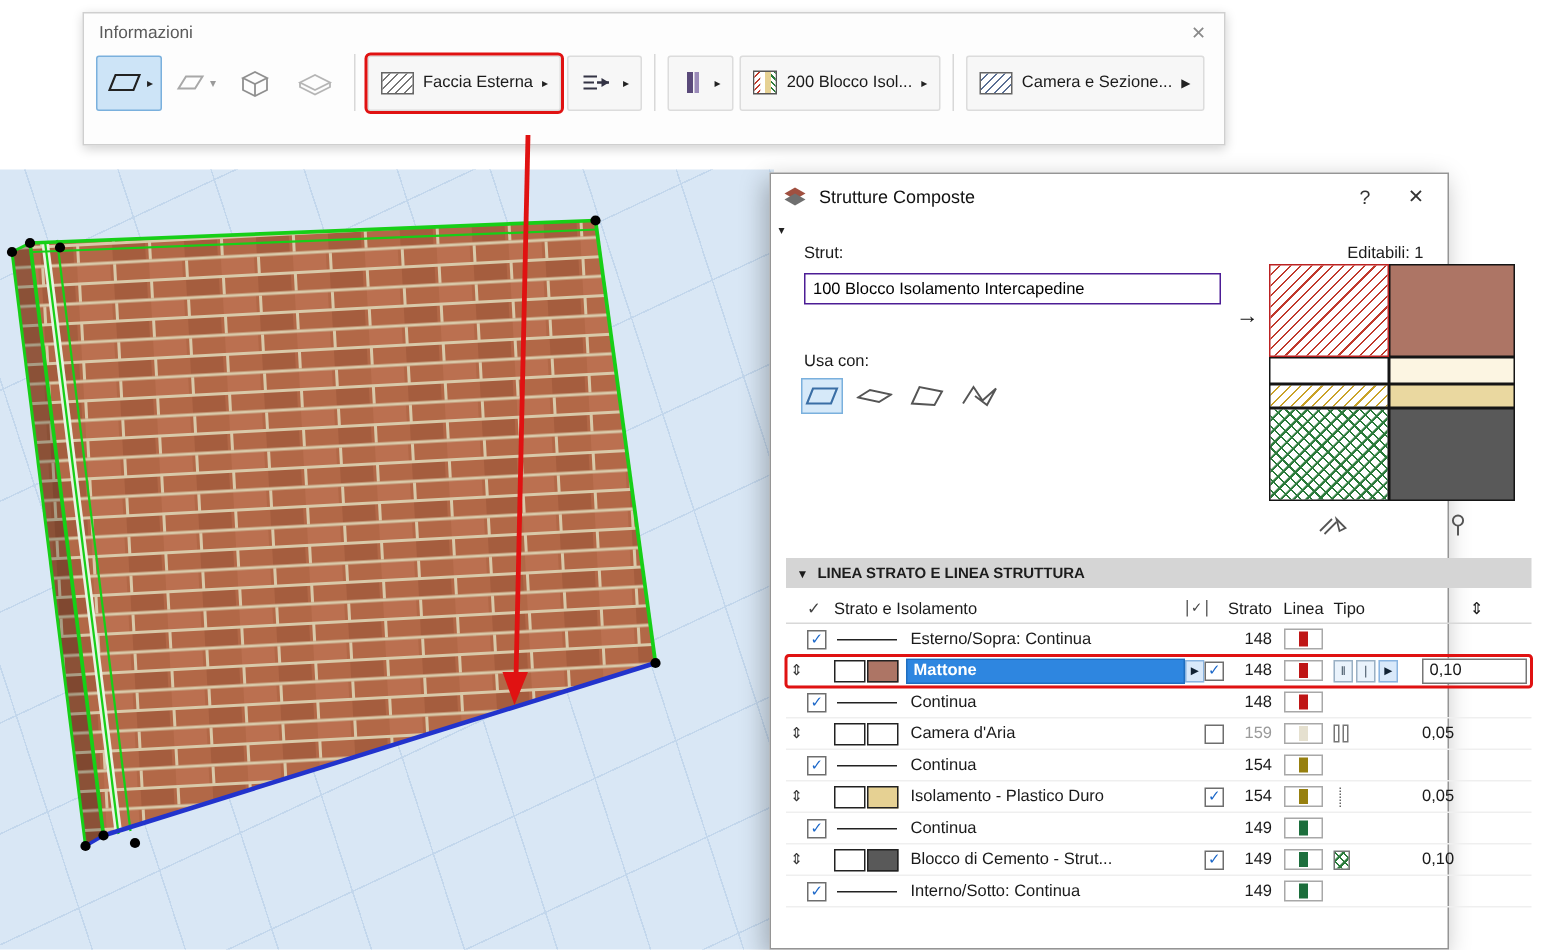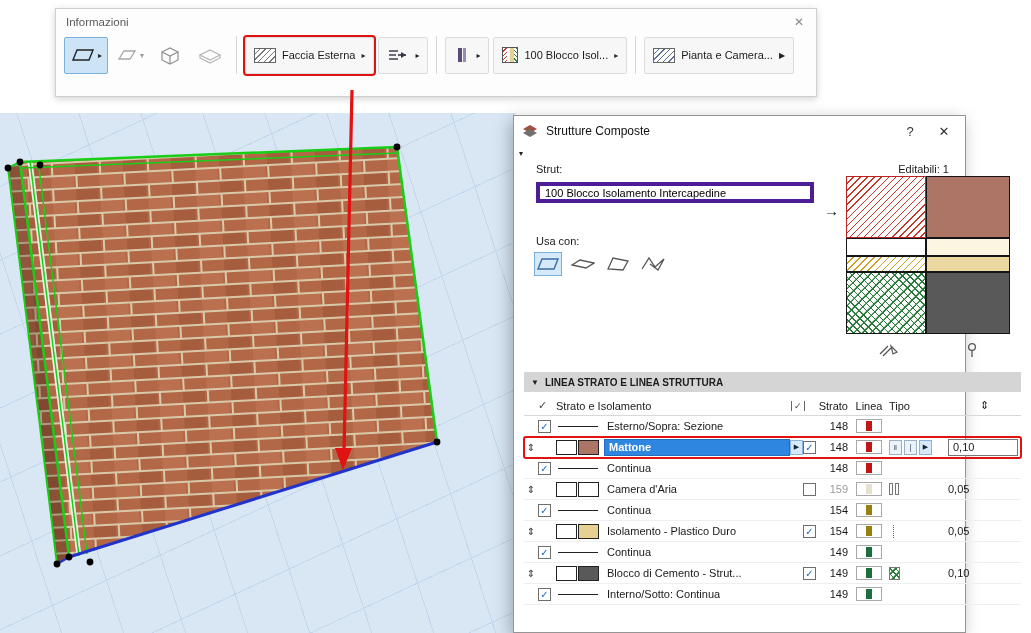--- a/index.html
+++ b/index.html
@@ -44,21 +44,21 @@
   .dialog { position:absolute; left:513px; top:115px; width:453px; height:518px; background:#fff;
     border:1px solid #959595; box-shadow:-3px 5px 16px rgba(0,0,0,.28); z-index:30; }
   .dlg-title { height:30px; display:flex; align-items:center; gap:8px; padding:0 8px; }
   .dlg-title .t { flex:1; font-size:12px; color:#111; }
   .dlg-btn { width:26px; text-align:center; font-size:13px; color:#333; cursor:default; }
   .collapse-tri { position:absolute; left:5px; top:33px; font-size:8px; color:#222; }
   .lbl { color:#1a1a1a; }
   .nome-lbl { position:absolute; left:22px; top:47px; }
   .editabili { position:absolute; right:16px; top:47px; }
   .nome-input { position:absolute; left:22px; top:66px; width:278px; height:21px;
-    border:4px solid #4c1d95; font-family:inherit; font-size:11px; padding:0 5px; }
+    border:1px solid #4c1d95; font-family:inherit; font-size:11px; padding:0 5px; }
   .prev-arrow { position:absolute; left:310px; top:86px; font-size:15px; color:#111; }
   .preview { position:absolute; left:332px; top:60px; width:166px; height:160px;
     display:grid; grid-template-columns:80px 84px; grid-template-rows:62px 18px 16px 62px; }
   .pcell { border:1px solid #151515; }
   .h-brick { background: repeating-linear-gradient(135deg, #fff 0 4px, #c0392b 4px 5px); }
   .h-brick.red-b { border-color:#b22; }
   .h-ins { background: repeating-linear-gradient(135deg, #fff 0 4px, #c9a227 4px 5px); }
   .h-block { background:
       repeating-linear-gradient(45deg, transparent 0 4px, #2a7a3a 4px 5px),
       repeating-linear-gradient(135deg, #fff 0 4px, #2a7a3a 5px 6px); }
@@ -216,27 +216,27 @@
       </svg>
       <span class="drop">▸</span>
     </div>
     <div class="bar-btn">
       <span class="comp-ic">
         <i style="width:4px;background:repeating-linear-gradient(135deg,#fff 0 2px,#c0392b 2px 3px)"></i>
         <i style="width:3px;background:#fff"></i>
         <i style="width:4px;background:#e6d193"></i>
         <i style="width:4px;background:repeating-linear-gradient(45deg,#fff 0 2px,#2a7a3a 2px 3px)"></i>
       </span>
-      <span>100 Blocco Isol...</span>
+      <span>200 Blocco Isol...</span>
       <span class="drop">▸</span>
     </div>
     <div class="vsep"></div>
     <div class="bar-btn">
       <span class="hatch-ic blue"></span>
-      <span>Pianta e Camera...</span>
+      <span>Camera e Sezione...</span>
       <span class="drop">▶</span>
     </div>
   </div>
 </div>
 
 <div class="dialog">
   <div class="dlg-title">
     <svg width="16" height="16" viewBox="0 0 16 16">
       <polygon points="1,6 8,2 15,6 8,10" fill="#a05040"></polygon>
       <polygon points="1,10 8,6 15,10 8,14" fill="#6f6f6f"></polygon>
@@ -324,21 +324,21 @@
     </div>
 
     <div class="trow">
       <span class="c-handle"></span>
       <span class="c-lcheck">
           <span class="cb">✓</span>
         </span>
       <span class="c-sw">
           <span class="linesample"></span>
         </span>
-      <div class="c-name">Esterno/Sopra: Sezione</div>
+      <div class="c-name">Esterno/Sopra: Continua</div>
       <span class="c-pcheck"></span>
       <span class="c-pen">148</span>
       <span class="c-linea">
           <span class="pensw">
             <i style="background: rgb(191, 22, 22);"></i>
           </span>
         </span>
       <span class="c-tipo"></span>
         <span class="c-thick"></span>
     </div>

